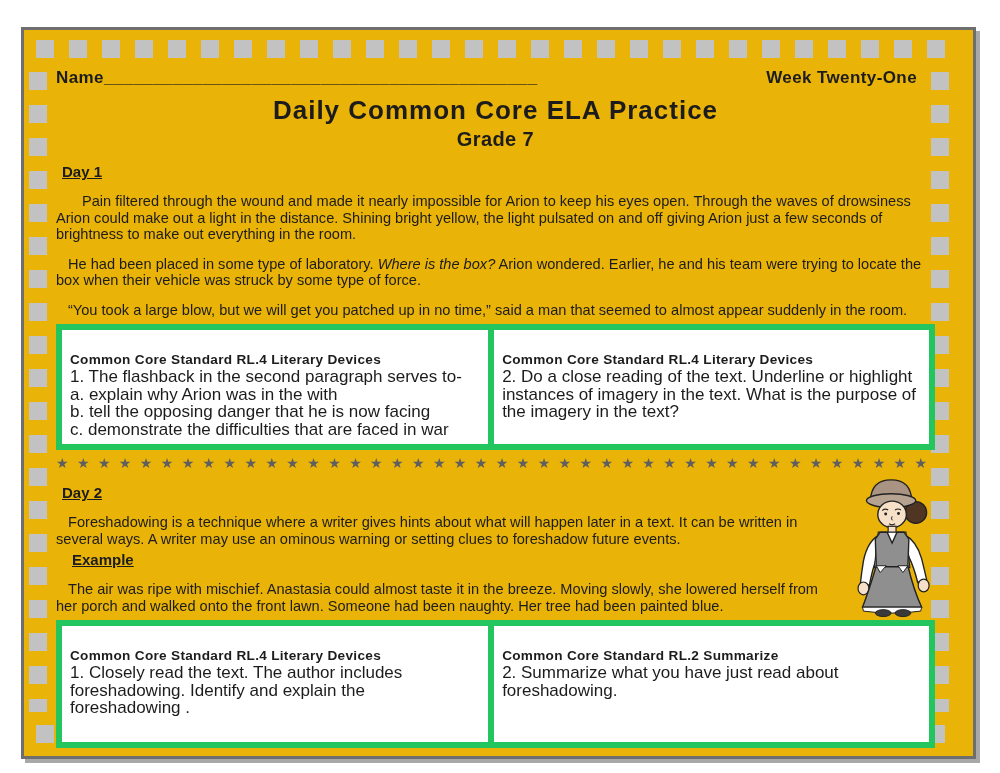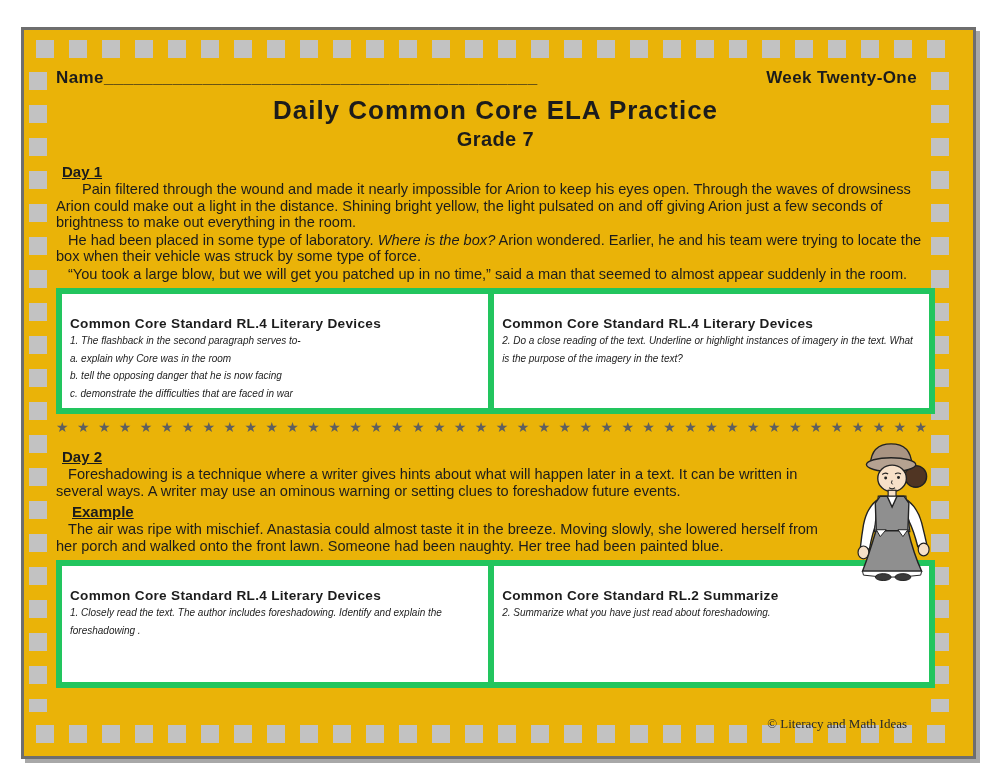--- a/index.html
+++ b/index.html
@@ -30,31 +30,31 @@
   .kidprint { font-weight: bold; letter-spacing: 0.4px; }
 
   .name-row { display: flex; justify-content: space-between; align-items: flex-end; font-size: 17px; }
   .name-left { white-space: nowrap; }
   .week-label { margin-right: 18px; white-space: nowrap; }
 
   .title { text-align: center; font-size: 26px; margin-top: 7px; letter-spacing: 1px; }
   .subtitle { text-align: center; font-size: 20px; margin-top: 2px; }
 
   .day-heading { font-size: 15px; font-weight: bold; text-decoration: underline; margin-top: 12px; margin-left: 6px; }
-  .para { font-size: 14.6px; line-height: 16.5px; margin-top: 1px; }
+  .para { font-size: 14.6px; line-height: 16.5px; margin-top: 13px; }
   .indent-lg { text-indent: 26px; }
   .indent-sm { text-indent: 12px; }
   .italic { font-style: italic; }
 
   table.cc-table { width: 100%; border-collapse: collapse; table-layout: fixed; margin-top: 6px; background: #ffffff; }
   table.cc-table td { border: 6px solid #22c55e; vertical-align: top; padding: 21px 8px 6px 8px; }
   .t1 td { height: 112px; }
   .t2 td { height: 122px; }
   .cell-header { font-size: 13.6px; font-weight: bold; letter-spacing: 0.3px; line-height: 17px; }
-  .cell-line, .cell-body { font-size: 10px; line-height: 17.5px; font-style: italic; }
+  .cell-line, .cell-body { font-size: 17px; line-height: 17.5px; }
 
   .star-row { margin-top: 4px; font-size: 14px; color: #5f5f5f; word-spacing: 4.5px; white-space: nowrap; overflow: hidden; line-height: 18px; }
 
   .day2-section { position: relative; }
   .day2-text { padding-right: 98px; }
   .example-heading { font-size: 15px; font-weight: bold; text-decoration: underline; margin-top: 4px; margin-left: 16px; }
 
   .girl { position: absolute; top: -12px; right: -8px; width: 90px; height: 148px; z-index: 2; }
 
   .footer { text-align: right; font-family: "Liberation Serif", serif; font-size: 13px; color: #2a2a2a; margin-top: 28px; padding-right: 28px; }
@@ -84,21 +84,21 @@
       <div class="para indent-sm"><span>He had been placed in some type of laboratory.  </span><span class="italic">Where is the box?</span><span>  Arion wondered.  Earlier, he and his team were trying to locate the box when their vehicle was struck by some type of force.</span></div>
       <div class="para indent-sm">“You took a large blow, but we will get you patched up in no time,” said a man that seemed to almost appear suddenly in the room.</div>
     </div>
 
     <table class="cc-table t1">
       <tbody>
           <tr>
         <td style="width:49.5%">
           <div class="cell-header kidprint">Common Core Standard RL.4 Literary Devices</div>
           <div class="cell-line">1.  The flashback in the second paragraph serves to-</div>
-          <div class="cell-line">a.  explain why Core was in the room</div>
+          <div class="cell-line">a.  explain why Arion was in the with</div>
           <div class="cell-line">b.  tell the opposing danger that he is now facing</div>
           <div class="cell-line">c.  demonstrate the difficulties that are faced in war</div>
         </td>
         <td>
           <div class="cell-header kidprint">Common Core Standard RL.4 Literary Devices</div>
           <div class="cell-body">2.  Do a close reading of the text.  Underline or highlight instances of imagery in the text.  What is the purpose of the imagery in the text?</div>
         </td>
       </tr>
     </tbody>
       </table>

